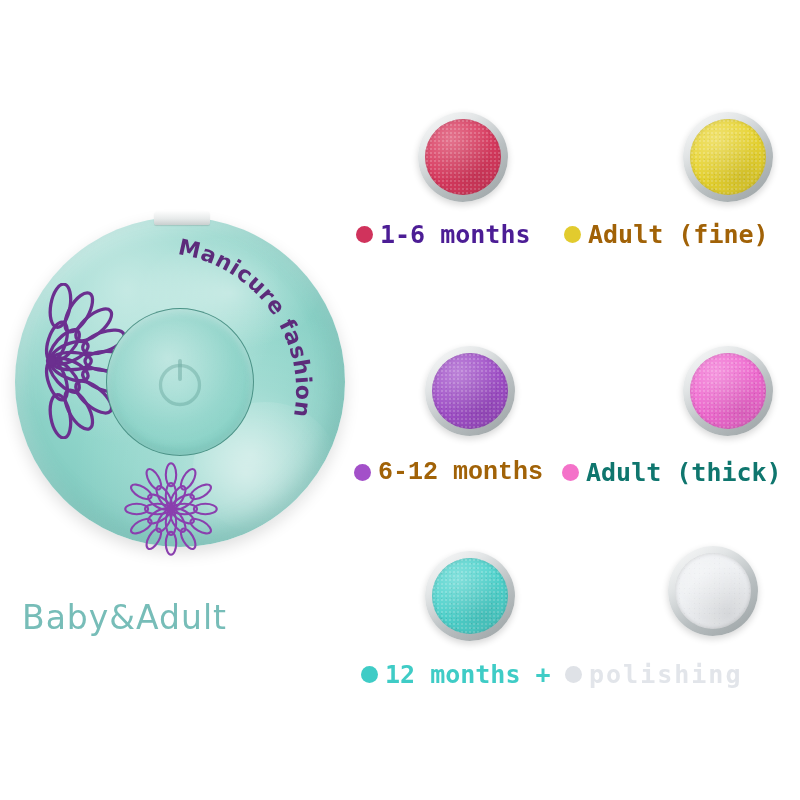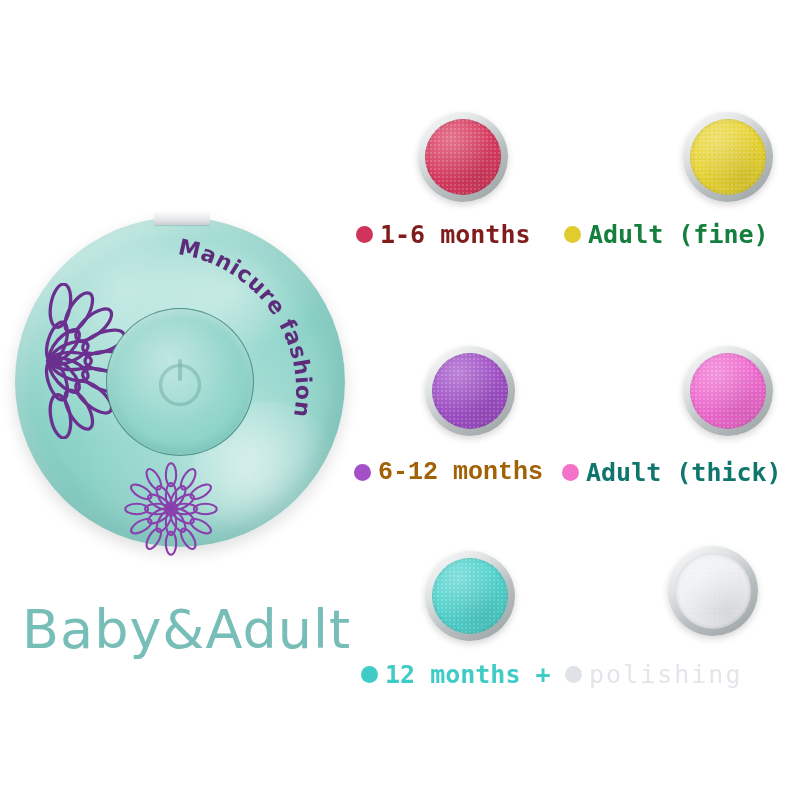--- a/index.html
+++ b/index.html
@@ -116,21 +116,21 @@
     fill: #5c2b7a;
     letter-spacing: 0.6px;
   }
 
   
   #baby-adult {
     position: absolute;
     left: 22px;
     top: 598px;
     font-family: "DejaVu Sans", sans-serif;
-    font-size: 54px;
+    font-size: 33px;
     font-weight: 400;
     color: #77bdb8;
     letter-spacing: 1px;
     white-space: nowrap;
   }
 
   
   #disc-grid {
     position: absolute;
     left: 340px;
@@ -200,21 +200,21 @@
   }
 
   .label-text {
     font-family: "DejaVu Sans Mono", monospace;
     font-size: 25px;
     font-weight: 700;
     letter-spacing: 0px;
     margin-left: 7px;
   }
 
-  .label-text.light { font-weight: 400; letter-spacing: 2px; }
+  .label-text.light { font-weight: 700; letter-spacing: 2px; }
 </style>
 </head>
 <body>
 
 <div id="stage">
 
   <div id="device-area">
 
     <div class="device-tab"></div>
 
@@ -302,33 +302,33 @@
 
     <div class="disc-cell" style="left:78px; top:16px;">
       <div class="disc">
         <div class="disc-face" id="face0" style="background: rgb(217, 58, 95);">
           <div class="disc-grit"></div>
         </div>
       </div>
     </div>
     <div class="label-row" style="left:16px; top:124px;">
       <span class="bullet" id="bul0" style="background: rgb(208, 51, 92);"></span>
-      <span class="label-text" id="txt0" style="color: #7f1d1d;">1-6 months</span>
+      <span class="label-text" id="txt0" style="color: #4c1d95;">1-6 months</span>
     </div>
 
     <div class="disc-cell" style="left:343px; top:16px;">
       <div class="disc">
         <div class="disc-face" id="face1" style="background: rgb(232, 212, 48);">
           <div class="disc-grit"></div>
         </div>
       </div>
     </div>
     <div class="label-row" style="left:224px; top:124px;">
       <span class="bullet" id="bul1" style="background: rgb(226, 203, 46);"></span>
-      <span class="label-text" id="txt1" style="color: #15803d;">Adult (fine)</span>
+      <span class="label-text" id="txt1" style="color: #a16207;">Adult (fine)</span>
     </div>
 
     <div class="disc-cell" style="left:85px; top:250px;">
       <div class="disc">
         <div class="disc-face" id="face2" style="background: rgb(160, 79, 200);">
           <div class="disc-grit"></div>
         </div>
       </div>
     </div>
     <div class="label-row" style="left:14px; top:362px;">

